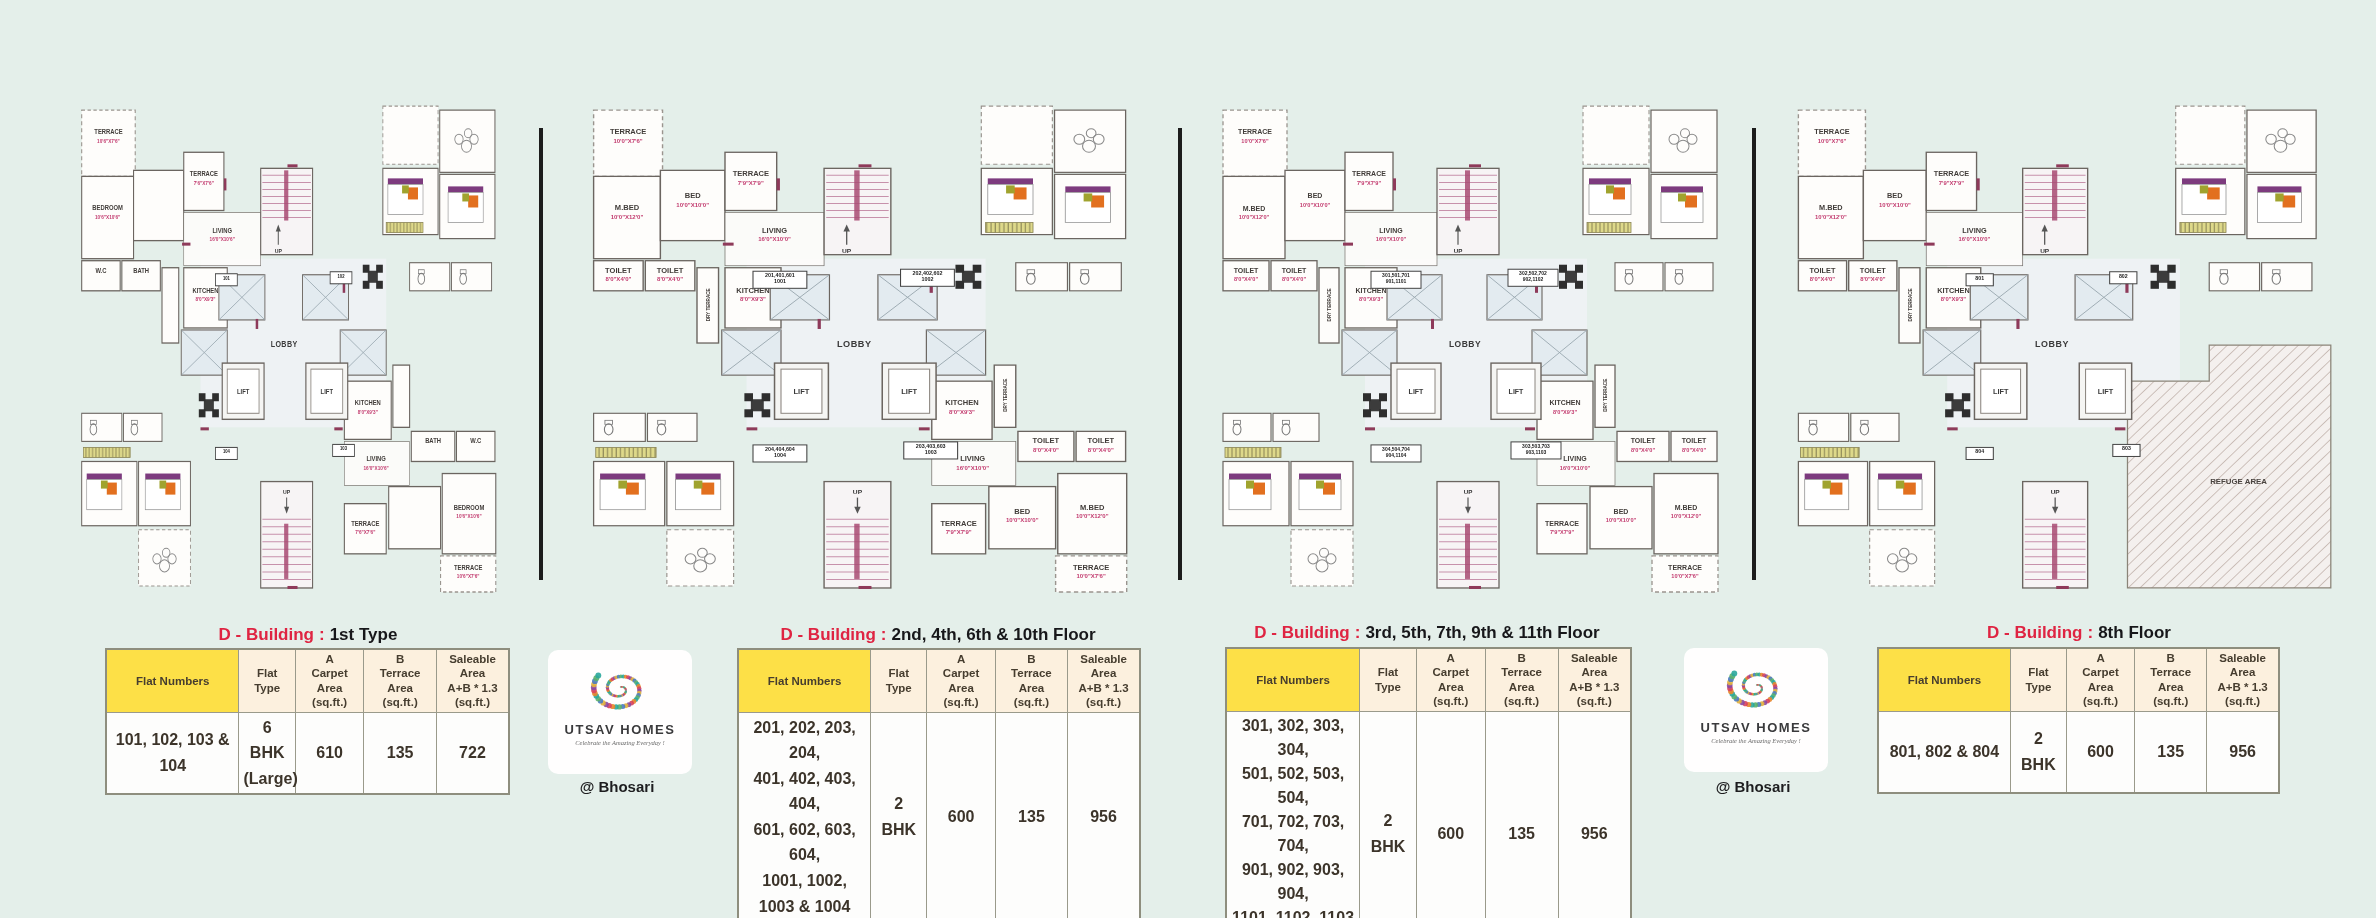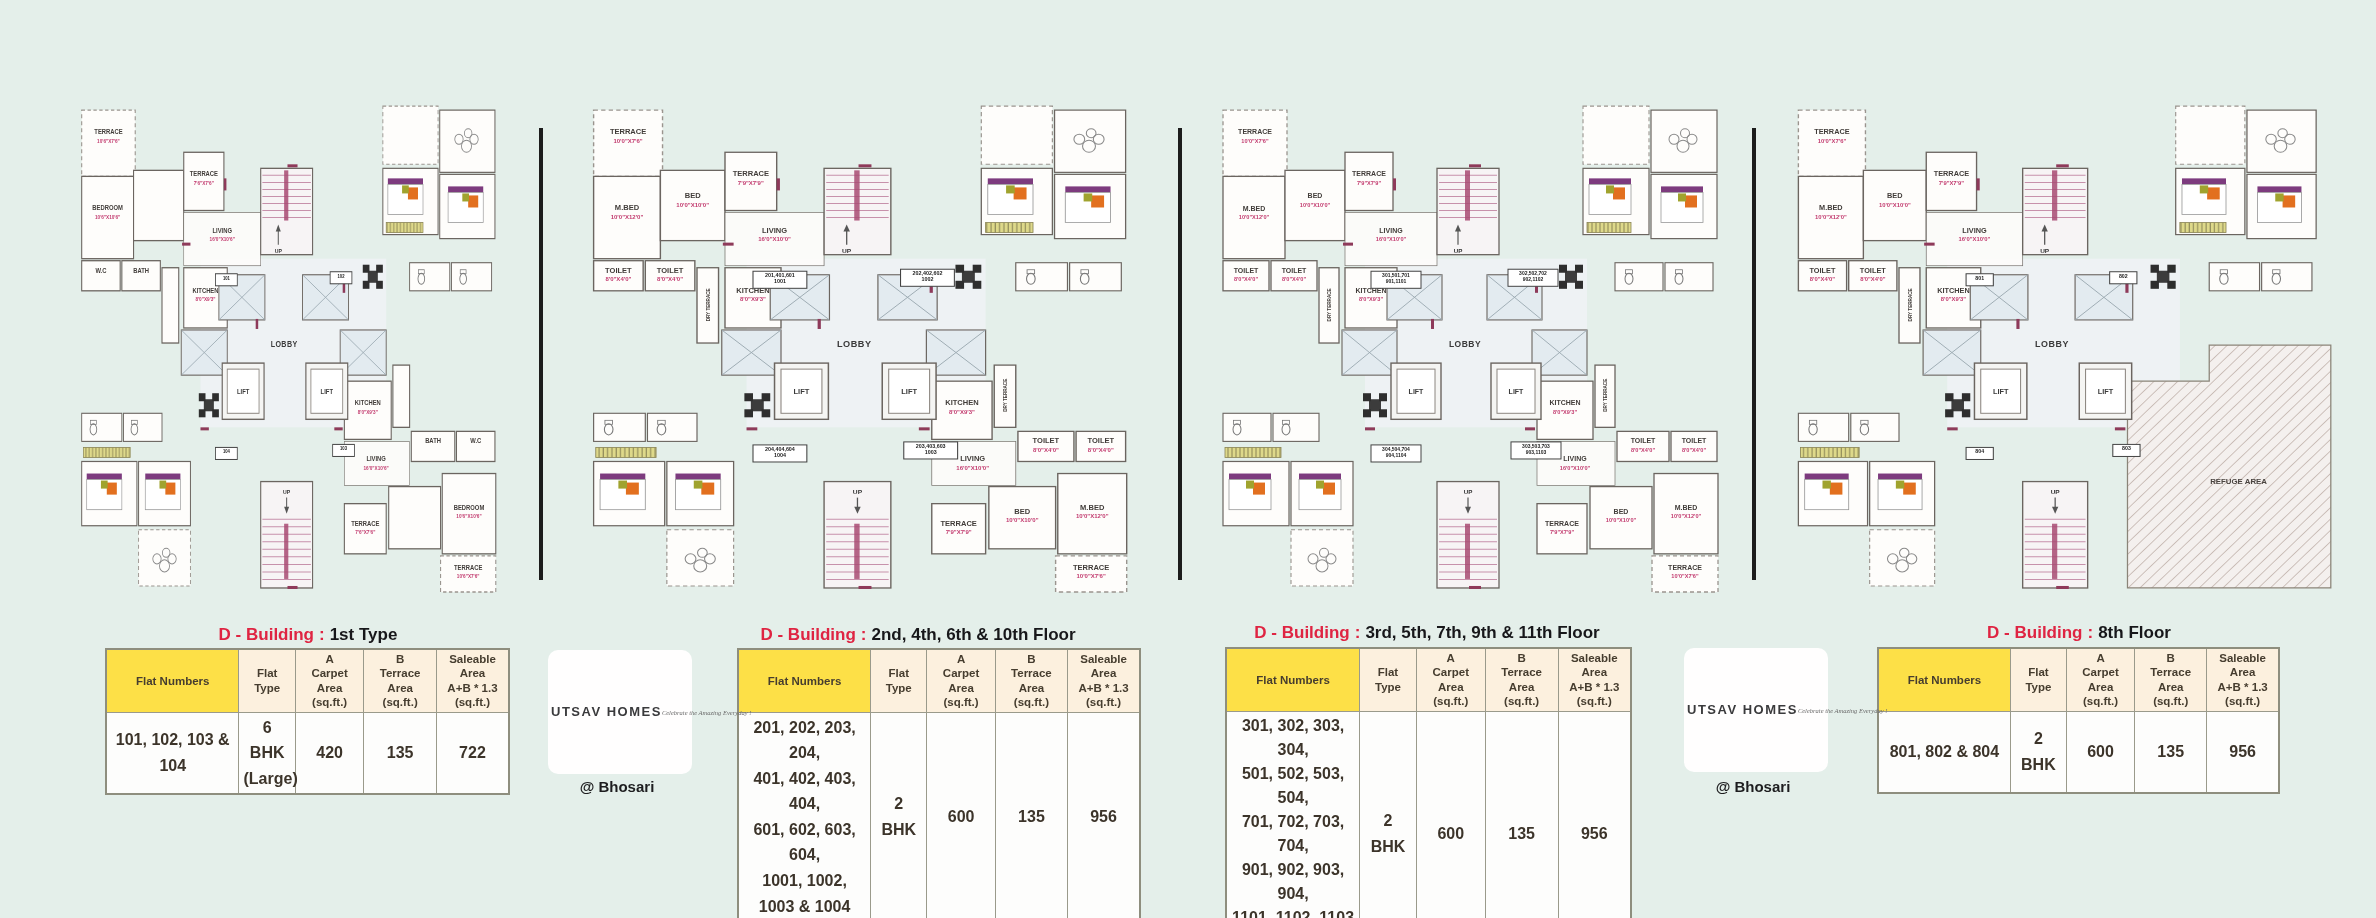--- a/index.html
+++ b/index.html
@@ -12,21 +12,21 @@
   .plan-title .tc{margin:0 5px}
   .plan-title .tf{color:#17171a}
   .table-wrap{position:absolute}
   .flat-table{width:100%;height:100%;border-collapse:collapse;background:#fdfdfc;border:2px solid #8e8e7e;table-layout:fixed}
   .flat-table th,.flat-table td{border:1.5px solid #9a9a8b;text-align:center;vertical-align:middle;color:#463d2f;padding:2px 4px}
   .flat-table thead th{height:54px;background:#fcf0de;font-size:11.5px;font-weight:bold}
   .flat-table thead th.c0{background:#fde047}
   .flat-table th .hl{display:block;line-height:1.25}
   .flat-table td{font-size:16px;font-weight:bold;white-space:pre-line;line-height:1.6;color:#3c342a}
   .col-flats{width:33%}.col-type{width:14%}.col-a{width:17%}.col-b{width:18%}.col-s{width:18%}
-  .logo-card{position:absolute;background:#fffefe;border-radius:10px;display:flex;flex-direction:row;align-items:center;justify-content:flex-start;padding:5px 3px 7px}
+  .logo-card{position:absolute;background:#fffefe;border-radius:10px;display:flex;flex-direction:column;align-items:center;justify-content:flex-start;padding:5px 3px 7px}
   .logo-name{font-size:13px;font-weight:bold;letter-spacing:1.5px;color:#3a3a3c;white-space:nowrap;margin-top:1px}
   .logo-tag{font-family:"Liberation Serif",serif;font-style:italic;font-size:6.5px;color:#6a6a6a;white-space:nowrap;margin-top:2px}
   .bhosari{position:absolute;transform:translateX(-50%);font-size:15px;font-weight:bold;color:#1d1d1f;white-space:nowrap}
 </style>
 </head>
 <body>
 
 <div class="plan" style="left:75px;top:82px;width:435px;height:512px">
   <svg width="435" height="512" viewBox="0 0 520 510" preserveAspectRatio="none">
       <defs>
@@ -741,21 +741,21 @@
     </svg>
 </div>
 
 <div class="divider" style="left:539px;top:128px;height:452px"></div>
 <div class="divider" style="left:1178px;top:128px;height:452px"></div>
 <div class="divider" style="left:1752px;top:128px;height:452px"></div>
 
 <div class="plan-title" style="left:308px;top:625px">
   <span class="tb">D - Building</span><span class="tc">:</span><span class="tf">1st Type</span>
 </div>
-<div class="plan-title" style="left:918px;top:625px">
+<div class="plan-title" style="left:938px;top:625px">
   <span class="tb">D - Building</span><span class="tc">:</span><span class="tf">2nd, 4th, 6th &amp; 10th Floor</span>
 </div>
 <div class="plan-title" style="left:1427px;top:623px">
   <span class="tb">D - Building</span><span class="tc">:</span><span class="tf">3rd, 5th, 7th, 9th &amp; 11th Floor</span>
 </div>
 <div class="plan-title" style="left:2079px;top:623px">
   <span class="tb">D - Building</span><span class="tc">:</span><span class="tf">8th Floor</span>
 </div>
 
 <div class="table-wrap" style="left:105px;top:648px;width:405px;height:146px">
@@ -790,21 +790,21 @@
             <span class="hl">A+B * 1.3</span>
             <span class="hl">(sq.ft.)</span>
           </th>
     </tr>
       </thead>
     <tbody>
         <tr>
       <td>101, 102, 103 &amp; 104</td>
       <td>6 BHK
 (Large)</td>
-      <td>420</td>
+      <td>610</td>
       <td>135</td>
       <td>722</td>
     </tr>
       </tbody>
   </table>
 </div>
 
 <div class="table-wrap" style="left:737px;top:648px;width:404px;height:148px">
   <table class="flat-table">
     <colgroup>

